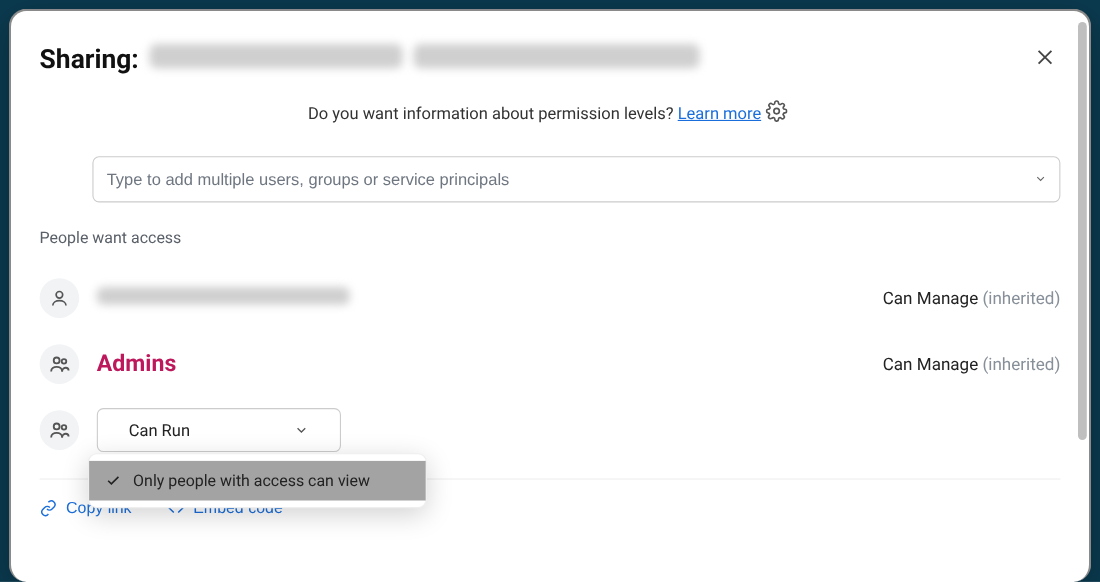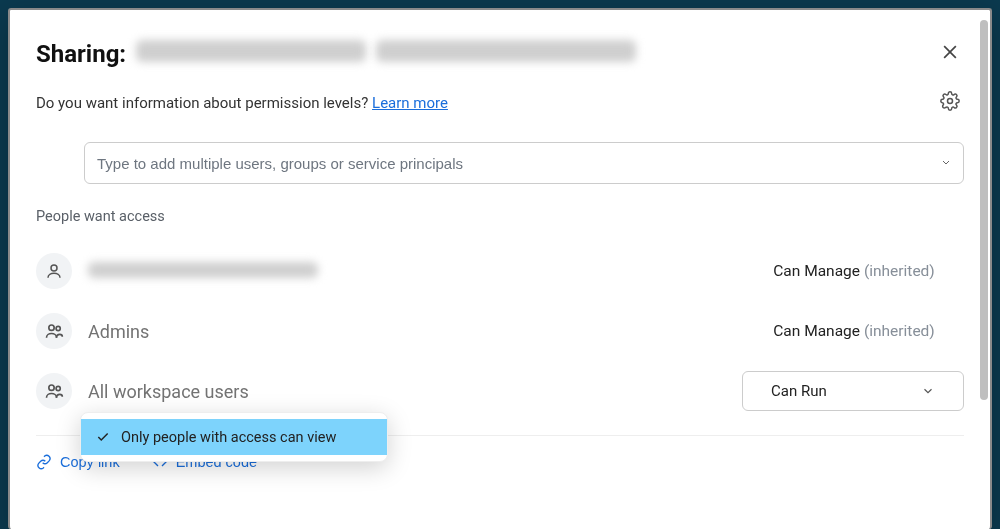--- a/index.html
+++ b/index.html
@@ -1,55 +1,55 @@
 <!DOCTYPE html>
 <html><head>
 <meta charset="utf-8">
 <style>
   * { box-sizing: border-box; margin: 0; padding: 0; }
   html, body { width: 1000px; height: 529px; font-family: -apple-system, BlinkMacSystemFont, "Segoe UI", Roboto, sans-serif; overflow: hidden; }
   .backdrop { width: 1000px; height: 529px; background: #0b3a4f; position: relative; }
   .modal {
     position: absolute; top: 8px; left: 8px; right: 8px; bottom: 0;
-    background: #fff; border-radius: 3px;
+    background: #fff; border-radius: 16px;
     box-shadow: 0 8px 32px rgba(0,0,0,0.25);
     padding: 28px 26px 18px 26px;
     display: flex; flex-direction: column;
     border: 2px solid #8a8a8a; border-bottom: none;
   }
   .modal-header { display: flex; align-items: center; justify-content: space-between; margin-bottom: 18px; }
   .title-wrap { display: flex; align-items: baseline; gap: 10px; font-size: 24px; font-weight: 700; color: #111; }
   .blur-pill { display: inline-block; height: 22px; border-radius: 6px; background: #cfcfcf; filter: blur(4px); }
   .close-btn { background: none; border: none; cursor: pointer; padding: 4px; color: #444; }
   .close-btn svg { width: 20px; height: 20px; }
 
-  .info-row { display: flex; align-items: center; justify-content: space-between; font-size: 15px; color: #333; margin-bottom: 24px; }
+  .info-row { display: flex; align-items: center; justify-content: center; font-size: 15px; color: #333; margin-bottom: 24px; }
   .info-row a { color: #1a6edb; text-decoration: underline; }
   .gear-btn { background: none; border: none; cursor: pointer; color: #555; padding: 4px; }
   .gear-btn svg { width: 20px; height: 20px; }
 
   .add-input-wrap { position: relative; margin-bottom: 24px; padding-left: 48px; }
   .add-input {
     width: 100%; height: 42px; border: 1px solid #ccc; border-radius: 6px;
     padding: 0 36px 0 12px; font-size: 15px; color: #333;
   }
   .add-input::placeholder { color: #6e7680; }
   .add-input-caret { position: absolute; right: 12px; top: 50%; transform: translateY(-50%); pointer-events: none; color: #666; }
 
   .section-label { font-size: 14.5px; color: #5a6068; margin-bottom: 16px; }
 
   .row { display: flex; align-items: center; height: 60px; }
   .row .avatar {
     width: 36px; height: 36px; border-radius: 50%; background: #f1f3f5;
     display: flex; align-items: center; justify-content: center; color: #555;
     flex-shrink: 0; margin-right: 16px;
   }
-  .row .name { flex: 1; font-size: 18px; color: #737373; }
+  .row .name { flex: 1; font-size: 21px; color: #be185d; font-weight: bold; }
   .row .name .blur-pill { height: 16px; width: 230px; }
-  .row .perm { font-size: 15.5px; color: #222; min-width: 220px; text-align: center; }
+  .row .perm { font-size: 15.5px; color: #222; min-width: 220px; text-align: right; }
   .row .perm .inherited { color: #878f99; }
 
   .perm-select {
     width: 222px; height: 40px; border: 1px solid #ccc; border-radius: 6px;
     display: flex; align-items: center; justify-content: space-between;
     padding: 0 28px; font-size: 15px; color: #222; background: #fff; cursor: pointer;
   }
   .perm-select svg { width: 14px; height: 14px; color: #555; }
 
   .footer-sep { border: none; border-top: 1px solid #eee; margin-top: 14px; }
@@ -60,21 +60,21 @@
   .popover {
     position: absolute; left: 70px; top: 402px; width: 308px;
     background: #fff; border-radius: 8px;
     box-shadow: 0 6px 24px rgba(0,0,0,0.18); border: 1px solid #eee;
     padding: 6px 0; z-index: 10;
   }
   .popover-item {
     display: flex; align-items: center; height: 36px; padding: 0 14px;
     font-size: 14.5px; color: #222; cursor: pointer; gap: 10px;
   }
-  .popover-item.selected { background: #7dd3fc; }
+  .popover-item.selected { background: #a3a3a3; }
   .popover-item .check { width: 16px; display: flex; justify-content: center; }
   .popover-item .check svg { width: 14px; height: 14px; }
 
   .scrollind { position: absolute; right: 2px; top: 10px; width: 8px; height: 380px; background: #bfbfbf; border-radius: 4px; }
 </style>
 </head>
 <body>
 
 <div class="backdrop">
   <div class="modal">
@@ -151,21 +151,20 @@
 
     <div class="row">
       <div class="avatar">
         <svg width="20" height="20" viewBox="0 0 24 24" fill="none" stroke="currentColor" stroke-width="2">
             <circle cx="9" cy="8" r="3.2"></circle>
             <circle cx="17" cy="9" r="2.5"></circle>
             <path d="M3 20c0-3.2 2.8-5 6-5s6 1.8 6 5"></path>
             <path d="M15 20c0-2.5 2-4 4-4s3 1 3 3"></path>
           </svg>
       </div>
-      <div class="name">All workspace users</div>
       <div class="perm">
         <div class="perm-select">
           <span>Can Run</span>
           <svg viewBox="0 0 24 24" fill="none" stroke="currentColor" stroke-width="2">
               <polyline points="6 9 12 15 18 9"></polyline>
             </svg>
         </div>
       </div>
     </div>
 

